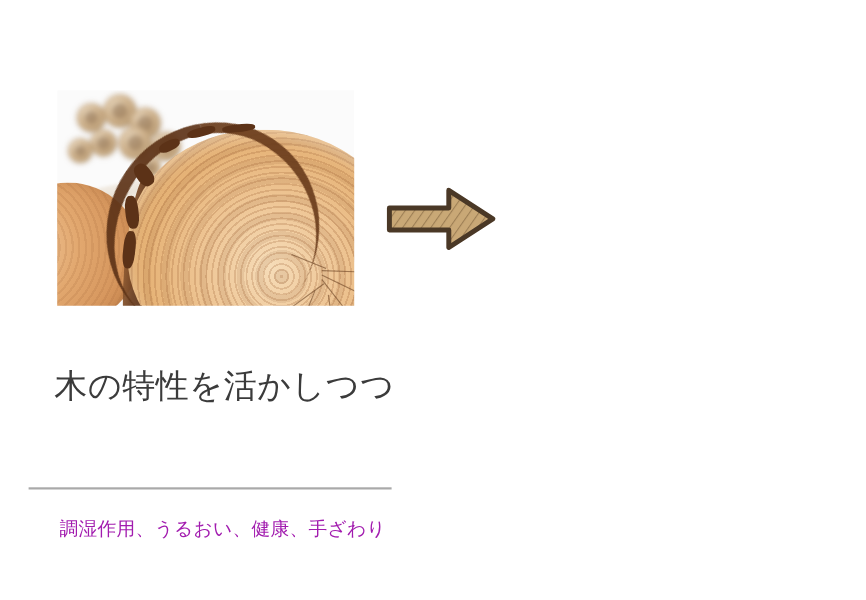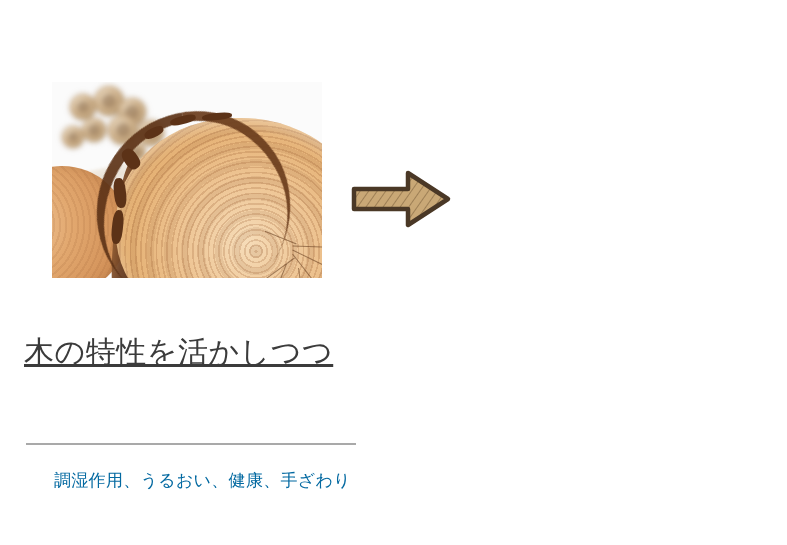--- a/index.html
+++ b/index.html
@@ -187,37 +187,36 @@
     color: #3b3b3b;
     font-size: 30px;
     line-height: 1.32;
     letter-spacing: .5px;
     white-space: pre-line;
   }
   .heading-left {
     left: 24px;
     top: 332px;
     width: 360px;
-    text-align: left;
-    text-decoration: underline;
+    text-align: center;
   }
 
   
   .divider {
     position: absolute;
     height: 2px;
     background: #a9a9a9;
   }
   .divider-left  { left: 26px;  top: 443px; width: 330px; }
 
   
   .caption {
     position: absolute;
     font-family: "Liberation Serif", "DejaVu Serif", serif;
-    color: #0369a1;
+    color: #a21caf;
     font-size: 17px;
     line-height: 1.62;
     letter-spacing: .3px;
     white-space: pre-line;
   }
   .caption-left  { left: 54px;  top: 467px; width: 320px; }
 </style>
 </head>
 <body>
 

